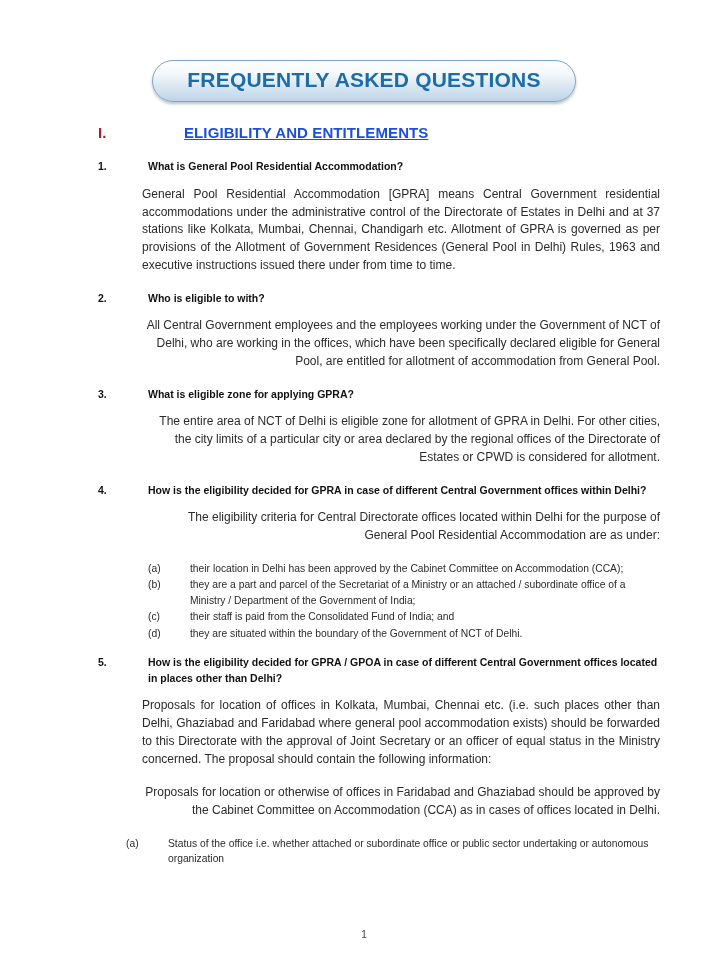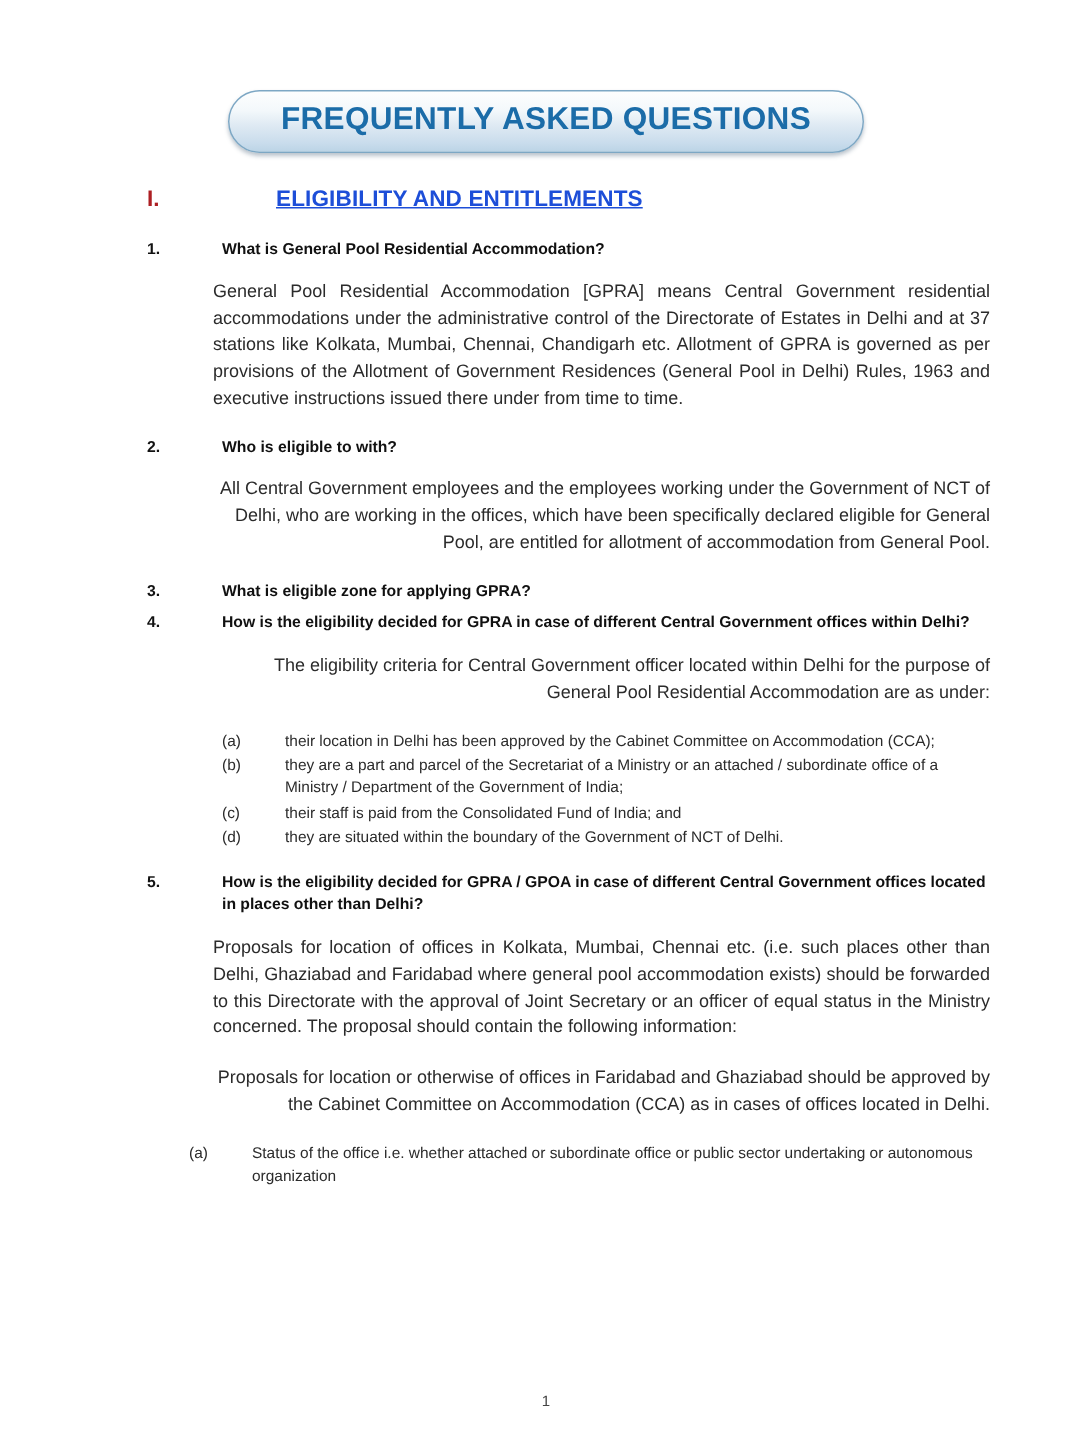--- a/index.html
+++ b/index.html
@@ -187,28 +187,29 @@
         <span class="q-text">Who is eligible to with?</span>
       </div>
       <div class="a-text loose">All Central Government employees and the employees working under the Government of NCT of Delhi, who are working in the offices, which have been specifically declared eligible for General Pool, are entitled for allotment of accommodation from General Pool.</div>
     </div>
 
     <div class="qa">
       <div class="q-row">
         <span class="q-num">3.</span>
         <span class="q-text">What is eligible zone for applying GPRA?</span>
       </div>
+      <div class="a-text loose">The entire area of NCT of Delhi is eligible zone for allotment of GPRA in Delhi.  For other cities, the city limits of a particular city or area declared by the regional offices of the Directorate of Estates or CPWD is considered for allotment.</div>
     </div>
 
     <div class="qa">
       <div class="q-row">
         <span class="q-num">4.</span>
         <span class="q-text">How is the eligibility decided for GPRA in case of different Central Government offices within Delhi?</span>
       </div>
-      <div class="a-text loose">The eligibility criteria for Central Government officer located within Delhi for the purpose of General Pool Residential Accommodation are as under:</div>
+      <div class="a-text loose">The eligibility criteria for Central Directorate offices located within Delhi for the purpose of General Pool Residential Accommodation are as under:</div>
       <div class="sublist">
         <div class="sub-row">
           <span class="sub-marker">(a)</span>
           <span class="sub-body">their location in Delhi has been approved by the Cabinet Committee on Accommodation (CCA);</span>
         </div>
         <div class="sub-row">
           <span class="sub-marker">(b)</span>
           <span class="sub-body">they are a part and parcel  of the Secretariat  of a Ministry or an attached / subordinate office of a Ministry  / Department of the Government of India;</span>
         </div>
         <div class="sub-row">

